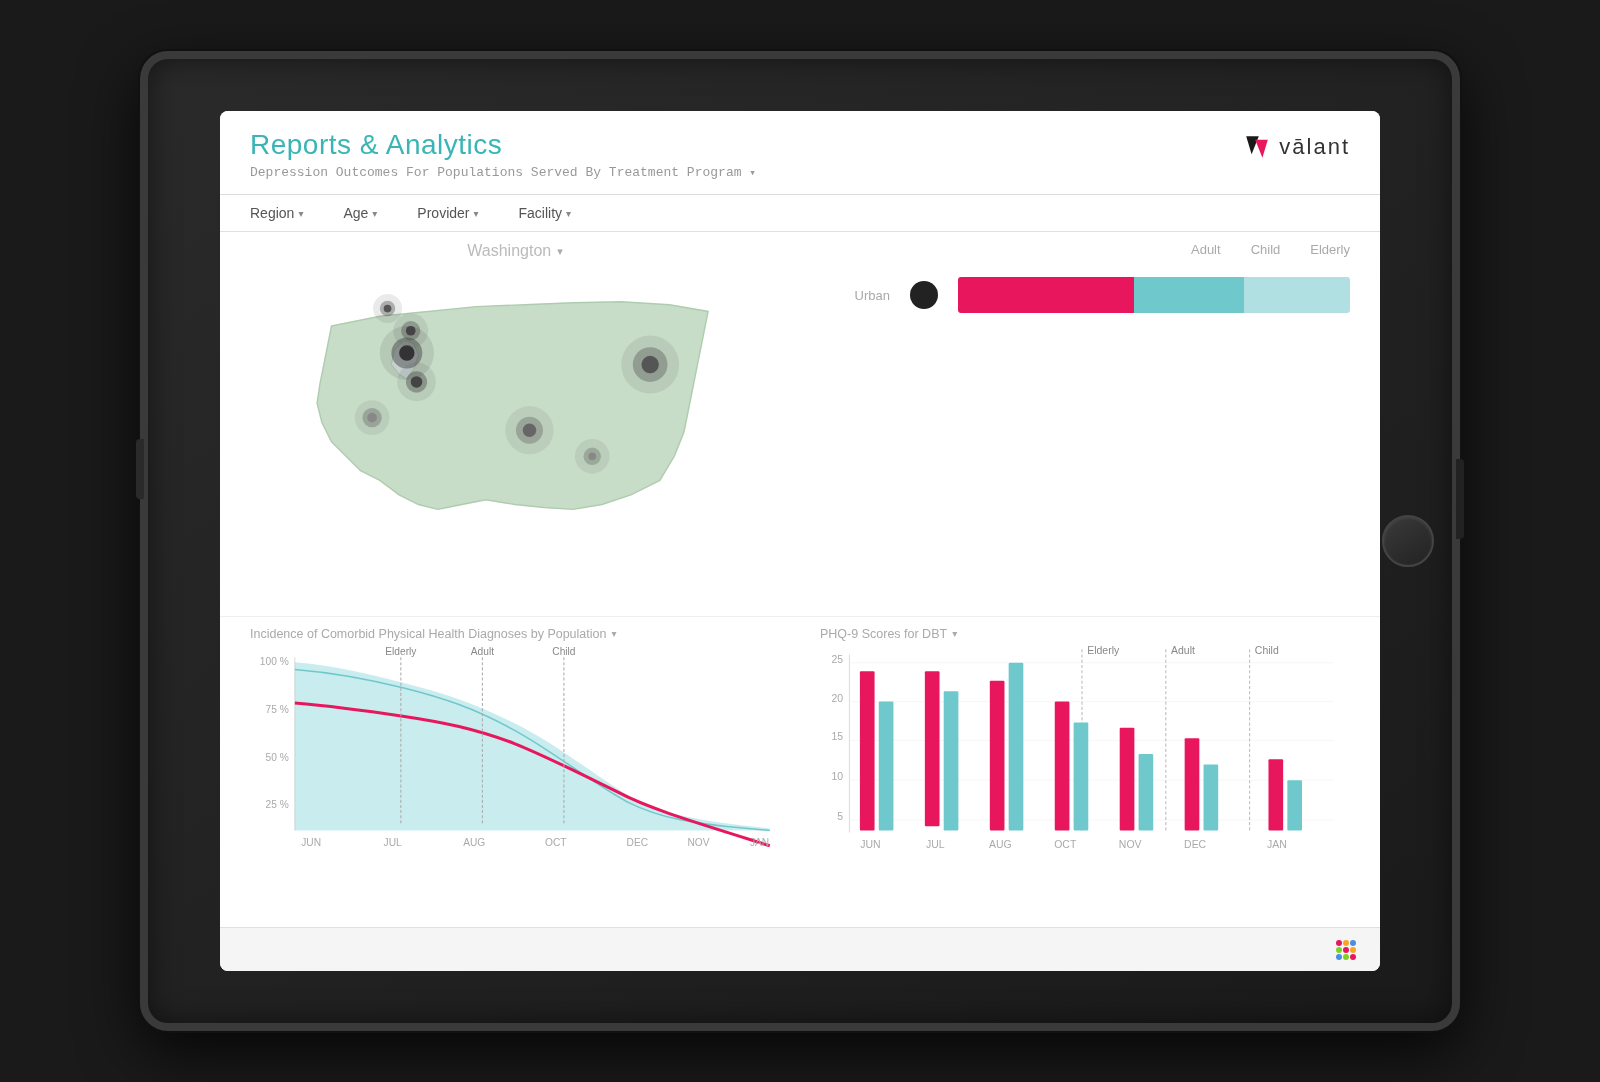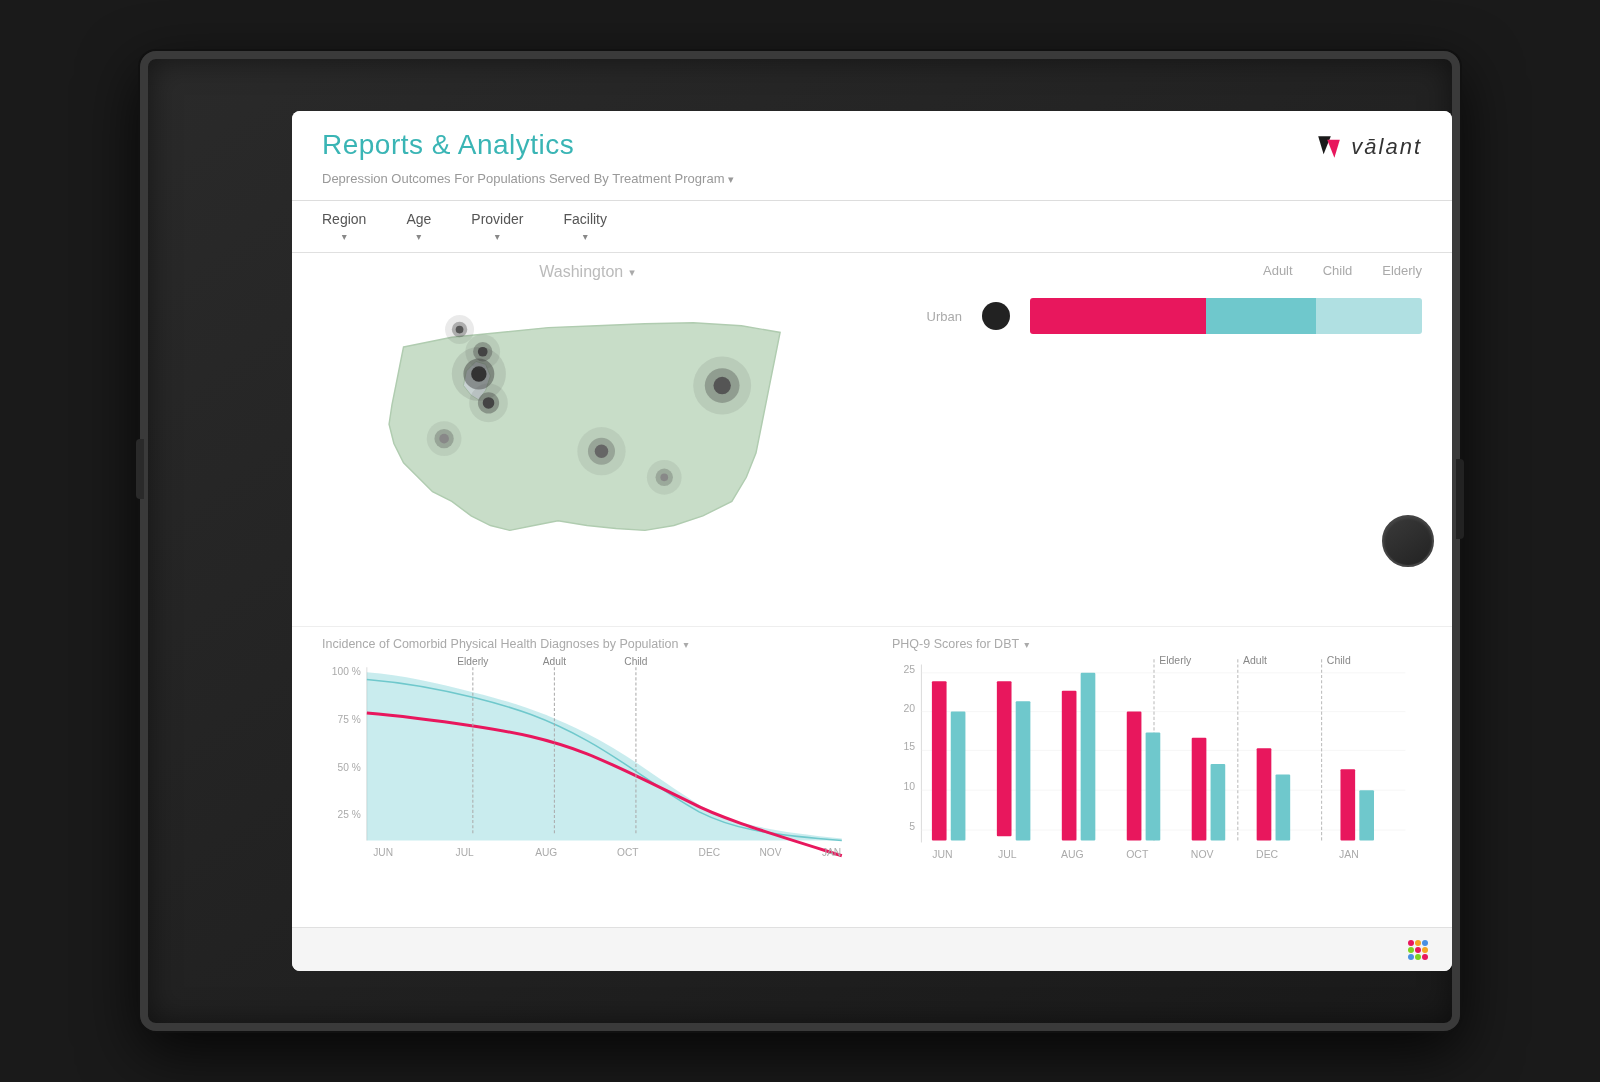--- a/index.html
+++ b/index.html
@@ -8,27 +8,27 @@
       display: flex;
       align-items: center;
       justify-content: center;
       min-height: 100vh;
       font-family: 'Helvetica Neue', Arial, sans-serif;
     }
     .tablet-frame {
       width: 1320px;
       height: 980px;
       background: linear-gradient(145deg, #2a2a2a, #1a1a1a);
-      border-radius: 16px;
+      border-radius: 28px;
       border: 8px solid #3a3a3a;
       box-shadow: 0 0 0 2px #111, inset 0 0 30px rgba(0,0,0,0.5), 0 20px 60px rgba(0,0,0,0.8);
       position: relative;
       display: flex;
       align-items: center;
-      justify-content: flex-end;
+      justify-content: center;
     }
     .tablet-btn-left {
       position: absolute;
       left: -12px;
       top: 380px;
       width: 8px;
       height: 60px;
       background: #2a2a2a;
       border-radius: 4px 0 0 4px;
     }
@@ -73,31 +73,31 @@
     .header-left {}
     .header-title {
       font-size: 28px;
       font-weight: 300;
       color: #3ab5b5;
       letter-spacing: 0.5px;
     }
     .header-subtitle {
       font-size: 13px;
       color: #999;
-      margin-top: 10px;
+      margin-top: 4px;
+      font-family: Liberation Mono, monospace;
     }
     .header-subtitle span.dropdown-arrow {
       color: #999;
       font-size: 11px;
     }
     .logo {
       display: flex;
       align-items: center;
       gap: 4px;
-      font-style: italic;
     }
     .logo-icon {
       width: 36px;
       height: 36px;
     }
     .logo-text {
       font-size: 22px;
       font-weight: 300;
       color: #333;
       letter-spacing: 2px;
@@ -110,21 +110,20 @@
       gap: 40px;
       align-items: center;
     }
     .filter-btn {
       font-size: 14px;
       color: #555;
       cursor: pointer;
       display: flex;
       align-items: center;
       gap: 4px;
-      flex-direction: column;
     }
     .filter-btn .arrow { font-size: 10px; color: #888; }
     .content {
       flex: 1;
       background: white;
       display: grid;
       grid-template-columns: 1fr 1fr;
       grid-template-rows: auto auto;
       overflow: hidden;
     }

